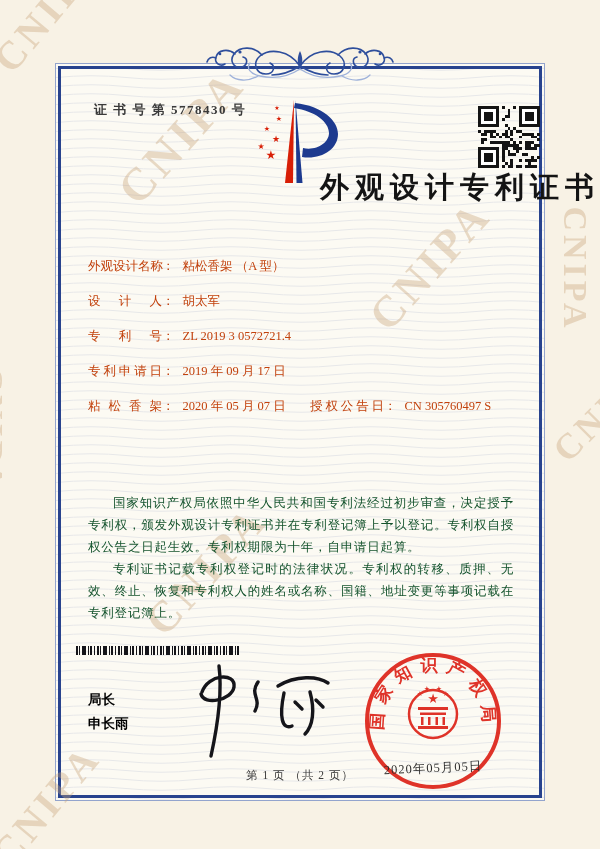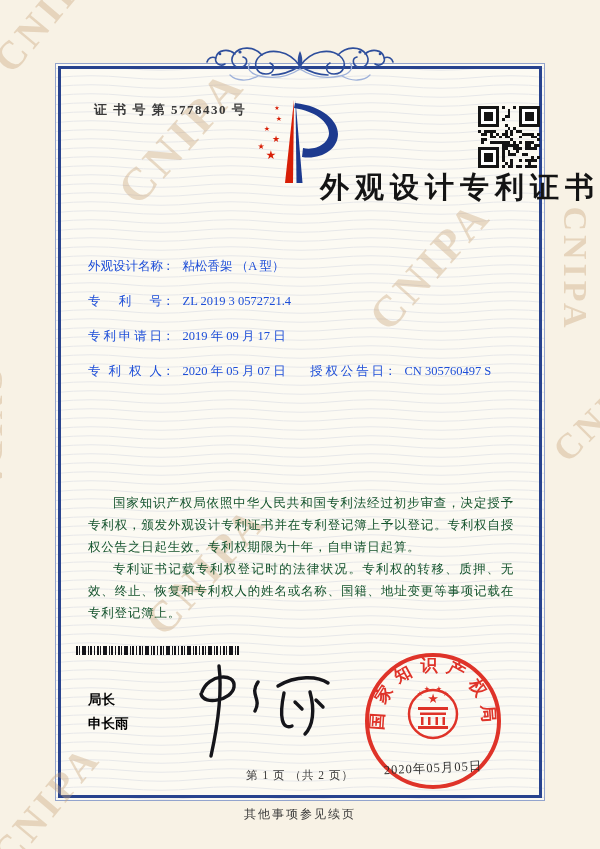--- a/index.html
+++ b/index.html
@@ -16,21 +16,21 @@
   .waves{position:absolute;inset:0;width:100%;height:100%;}
   .content{position:absolute;inset:0;z-index:3;}
   
   .cert-no{position:absolute;left:94px;top:101px;font-size:13px;letter-spacing:1.5px;
            color:#3a3a3a;font-weight:600;}
   .logo{position:absolute;left:249px;top:95px;width:102px;height:94px;}
   .qr{position:absolute;left:478px;top:106px;width:62px;height:62px;}
   .title{position:absolute;left:0;top:168px;width:100%;text-align:right;
          font-size:29px;font-weight:700;letter-spacing:6px;color:#141414;}
   
-  .fields{position:absolute;left:88px;top:259px;right:58px;font-size:12.5px;color:#1d4ed8;}
+  .fields{position:absolute;left:88px;top:259px;right:58px;font-size:12.5px;color:#c2410c;}
   .f-row{height:14px;line-height:14px;margin-bottom:21px;white-space:nowrap;}
   .f-label{display:inline-block;width:74px;text-align:justify;text-align-last:justify;
            vertical-align:top;}
   .f-colon{display:inline-block;vertical-align:top;}
   .f-value{margin-left:8px;}
   .addr .f-value{font-size:11px;}
   .grant-row .grp2{position:absolute;left:222px;top:0;}
   .grant-row{position:relative;}
   
   .bodytext{position:absolute;left:88px;top:492px;width:426px;font-size:12.5px;
@@ -236,28 +236,31 @@
         <rect x="2" y="16" width="3" height="3"></rect>
       </svg>
 
     <div class="title">外观设计专利证书</div>
 
     <div class="fields">
       <div class="f-row">
         <span class="f-label">外观设计名称</span><span class="f-colon">：</span><span class="f-value">粘松香架 （A 型）</span>
       </div>
       <div class="f-row">
+        <span class="f-label">设计人</span><span class="f-colon">：</span><span class="f-value">胡太军</span>
+      </div>
+      <div class="f-row">
         <span class="f-label">专利号</span><span class="f-colon">：</span><span class="f-value">ZL 2019 3 0572721.4</span>
       </div>
       <div class="f-row">
         <span class="f-label">专利申请日</span><span class="f-colon">：</span><span class="f-value">2019 年 09 月 17 日</span>
       </div>
       <div class="f-row grant-row">
         <span class="grp1">
-          <span class="f-label">专利权人</span><span class="f-colon">：</span><span class="f-value">2020 年 05 月 07 日</span>
+          <span class="f-label">粘松香架</span><span class="f-colon">：</span><span class="f-value">2020 年 05 月 07 日</span>
         </span>
         <span class="grp2">
           <span class="f-label">授权公告日</span><span class="f-colon">：</span><span class="f-value">CN 305760497 S</span>
         </span>
       </div>
     </div>
 
     <div class="bodytext">
       <p>国家知识产权局依照中华人民共和国专利法经过初步审查，决定授予专利权，颁发外观设计专利证书并在专利登记簿上予以登记。专利权自授权公告之日起生效。专利权期限为十年，自申请日起算。</p>
       <p>专利证书记载专利权登记时的法律状况。专利权的转移、质押、无效、终止、恢复和专利权人的姓名或名称、国籍、地址变更等事项记载在专利登记簿上。</p>
@@ -305,16 +308,15 @@
         <rect x="63" y="69" width="2.5" height="8"></rect>
         <rect x="70" y="69" width="2.5" height="8"></rect>
         <rect x="77.5" y="69" width="2.5" height="8"></rect>
         <rect x="84.5" y="69" width="2.5" height="8"></rect>
         <rect x="60" y="78" width="30" height="3"></rect>
       </g>
       <text x="75" y="124" text-anchor="middle" font-size="12.5" fill="#1a1a1a" letter-spacing="1" transform="rotate(-2.5 75 120)">2020年05月05日</text>
     </svg>
 
     <div class="page-info">第 1 页 （共 2 页）</div>
-    <div class="footer-note">其他事项参见续页</div>
 
   </div>
 </div>
 
 </body></html>

